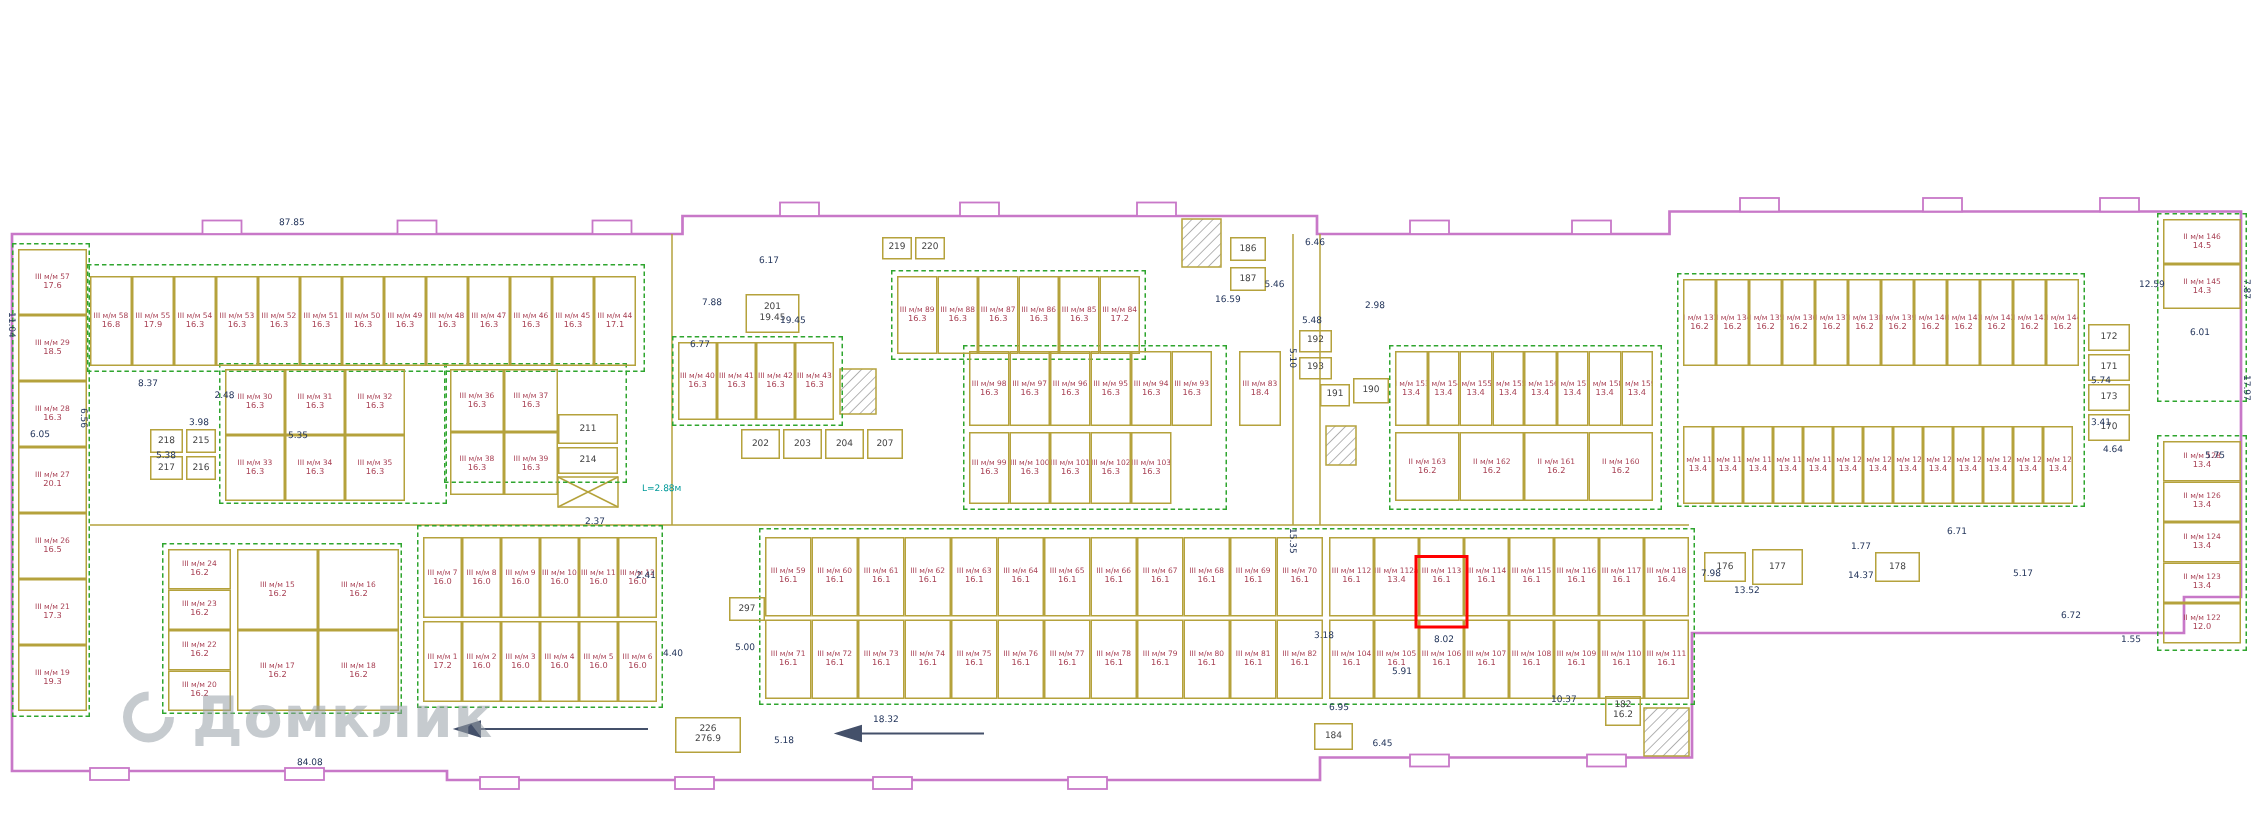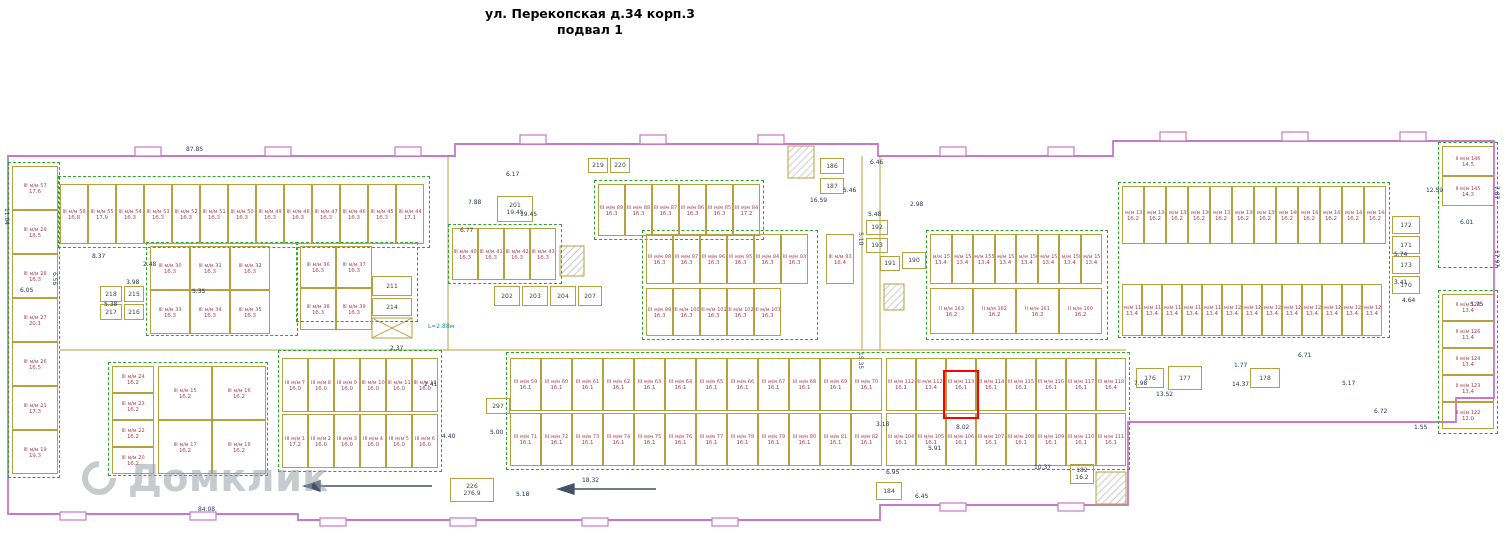--- a/index.html
+++ b/index.html
@@ -83,24 +83,20 @@
     </g>
 
     <g stroke="#44506a" stroke-width="1.3" fill="#44506a">
       <line x1="318" y1="486" x2="432" y2="486"></line>
       <polygon points="304,486 320,481 320,491"></polygon>
       <line x1="572" y1="489" x2="656" y2="489"></line>
       <polygon points="558,489 574,484 574,494"></polygon>
     </g>
   </svg>
 
-  <div class="title">
-    <div>ул. Перекопская д.34 корп.3</div>
-    <div>подвал 1</div>
-  </div>
 
   <div class="wm">
     <span class="wm-ring"></span>
     <span>Домклик</span>
   </div>
 
 <div class="zone" style="left: 58px; top: 176px; width: 372px; height: 72px;"></div>
     <div class="zone" style="left: 8px; top: 162px; width: 52px; height: 316px;"></div>
     <div class="zone" style="left: 146px; top: 242px; width: 152px; height: 94px;"></div>
     <div class="zone" style="left: 296px; top: 242px; width: 122px; height: 80px;"></div>

